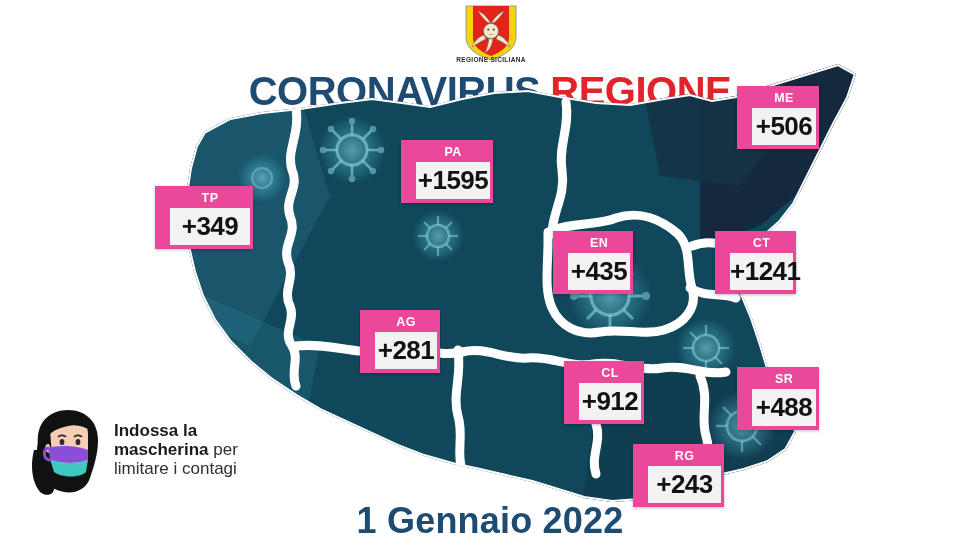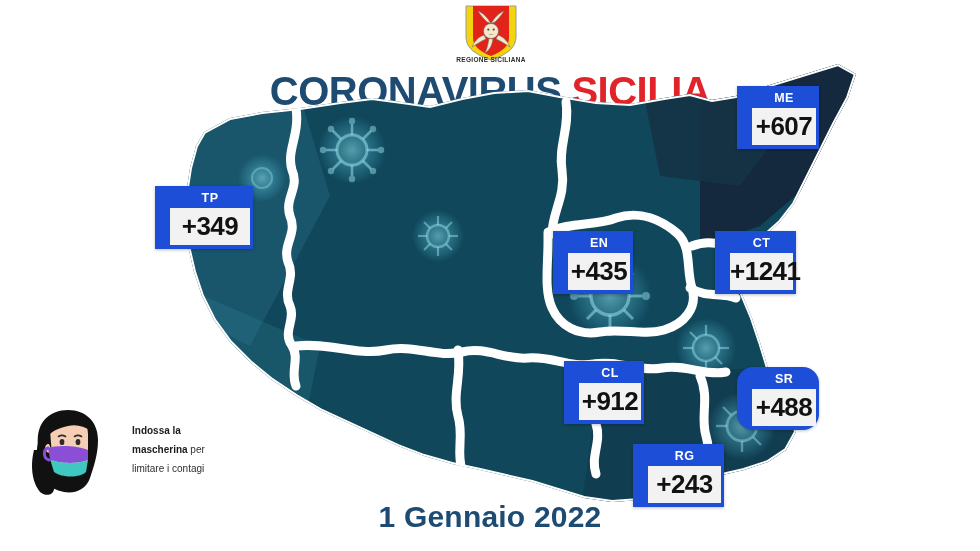--- a/index.html
+++ b/index.html
@@ -59,21 +59,21 @@
     left: 0;
     top: 46px;
     width: 980px;
     height: 465px;
   }
   .map-svg { display: block; width: 980px; height: 465px; }
 
   
   .badge {
     position: absolute;
-    background: #1d4ed8;
+    background: #ec4899;
     padding: 3px 3px 4px 15px;
     box-sizing: border-box;
     box-shadow: 0 1px 3px rgba(0,0,0,0.25);
   }
   .badge-code {
     font-size: 12.5px;
     font-weight: bold;
     color: #ffffff;
     text-align: center;
     line-height: 19px;
@@ -102,37 +102,37 @@
   }
   .mask-fig {
     position: absolute;
     left: 0;
     top: 0;
     width: 92px;
     height: 92px;
   }
   .mask-text {
     position: absolute;
-    left: 114px;
+    left: 96px;
     top: 17px;
     width: 160px;
-    font-size: 10px;
+    font-size: 17px;
     line-height: 19px;
     color: #2f2f2f;
   }
   .mask-text b { font-weight: bold; color: #1c1c1c; }
 
   
   .date {
     position: absolute;
     left: 0;
     top: 500px;
     width: 980px;
     text-align: center;
-    font-size: 30px;
+    font-size: 36px;
     font-weight: bold;
     color: #1e4b72;
     letter-spacing: 0.2px;
   }
 </style>
 </head>
 <body>
 
 <div id="page">
 
@@ -151,21 +151,21 @@
       <g fill="#4a4a4a">
         <circle cx="25.3" cy="25.6" r="1.1"></circle>
         <circle cx="30.7" cy="25.6" r="1.1"></circle>
         <path d="M25 30 Q28 32 31 30 Q28 31.2 25 30 Z"></path>
       </g>
     </svg>
   </div>
   <div class="emblem-caption">REGIONE SICILIANA</div>
 
   <div class="title">
-    <span class="t-navy">CORONAVIRUS</span><span class="t-red">SICILIA</span>
+    <span class="t-navy">CORONAVIRUS</span><span class="t-red">REGIONE</span>
   </div>
 
   <div class="map-wrap">
     <svg class="map-svg" viewBox="0 0 980 465">
       <defs>
         <clipPath id="sicilyClip">
           <path d="M204,86 L230,72 L262,66 L300,62 L340,56 L372,52 L402,56 L430,60 L462,52
                    L494,46 L528,44 L560,50 L596,56 L630,58 L664,52 L690,48 L712,54
                    L736,50 L760,42 L786,34 L812,26 L838,18 L856,28 L848,52 L834,78
                    L820,106 L806,134 L794,158 L780,176 L762,192 L744,206 L736,226
@@ -330,37 +330,45 @@
                  L250,316 L230,296 L214,274 L202,250 L194,226 L188,200 L184,174
                  L186,148 L190,122 L196,100 Z" fill="none" stroke="#ffffff" stroke-width="4"></path>
       </g>
     </svg>
   </div>
 
   <div class="badge" style="left:155px; top:186px; width:98px;">
     <div class="badge-code">TP</div>
     <div class="badge-val">+349</div>
   </div>
+  <div class="badge" style="left:401px; top:140px; width:92px;">
+    <div class="badge-code">PA</div>
+    <div class="badge-val">+1595</div>
+  </div>
   <div class="badge" style="left:737px; top:86px; width:82px;">
     <div class="badge-code">ME</div>
-    <div class="badge-val">+607</div>
+    <div class="badge-val">+506</div>
   </div>
   <div class="badge" style="left:553px; top:231px; width:80px;">
     <div class="badge-code">EN</div>
     <div class="badge-val">+435</div>
   </div>
   <div class="badge" style="left:715px; top:231px; width:81px;">
     <div class="badge-code">CT</div>
     <div class="badge-val">+1241</div>
   </div>
+  <div class="badge" style="left:360px; top:310px; width:80px;">
+    <div class="badge-code">AG</div>
+    <div class="badge-val">+281</div>
+  </div>
   <div class="badge" style="left:531px; top:361px; width:80px;margin-left:33px;">
     <div class="badge-code">CL</div>
     <div class="badge-val">+912</div>
   </div>
-  <div class="badge" style="left:737px; top:367px; width:82px;border-radius:16px;">
+  <div class="badge" style="left:737px; top:367px; width:82px;">
     <div class="badge-code">SR</div>
     <div class="badge-val">+488</div>
   </div>
   <div class="badge" style="left:633px; top:444px; width:91px;">
     <div class="badge-code">RG</div>
     <div class="badge-val">+243</div>
   </div>
 
   <div class="mask-notice">
     <div class="mask-fig">

